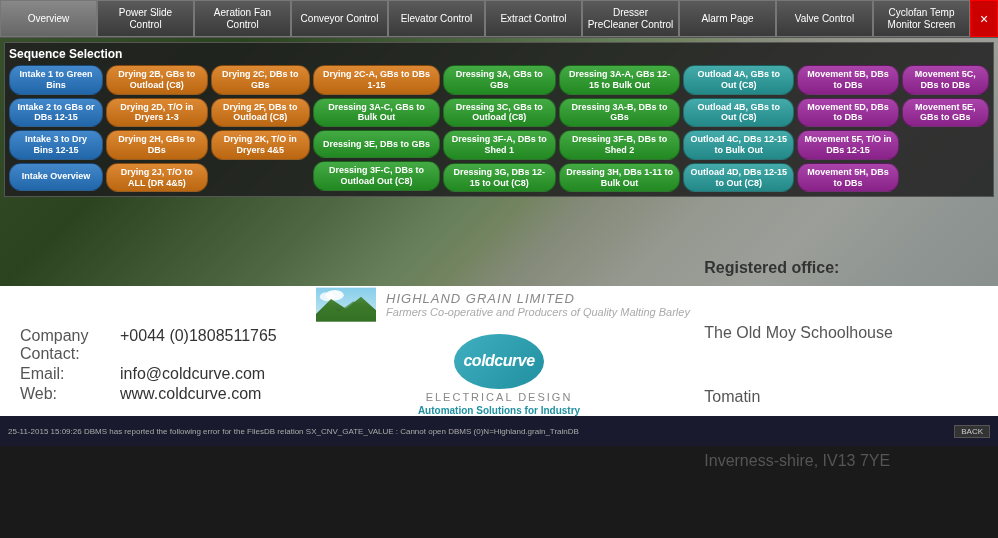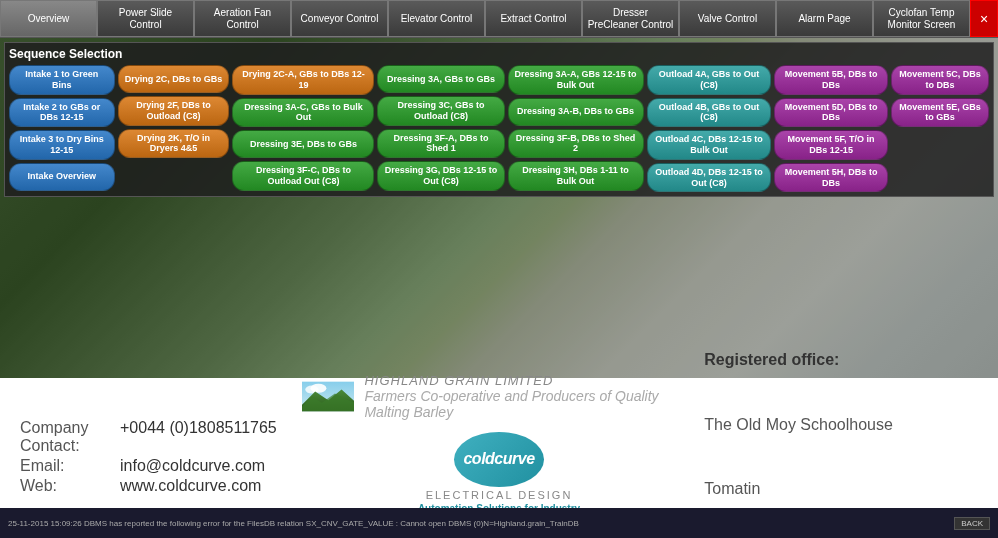--- a/index.html
+++ b/index.html
@@ -42,21 +42,21 @@
       flex: none;
       display: flex;
       align-items: center;
       justify-content: center;
       cursor: pointer;
     }
 
     
     #main-area {
       position: relative;
-      height: 340px;
+      height: 248px;
       overflow: hidden;
     }
 
     
     #bg-image {
       position: absolute;
       top: 0; left: 0; right: 0; bottom: 0;
       background: linear-gradient(135deg, #4a6a3a 0%, #3a5a2a 20%, #6a8a5a 40%, #8aaa7a 50%, #9ab080 55%, #b0b8a0 60%, #c8ccc0 70%, #d0d4cc 80%, #c0c8c4 90%, #b8c0bc 100%);
     }
     #bg-overlay {
@@ -178,21 +178,21 @@
     #highland-grain .company-text {
       text-align: left;
     }
     #highland-grain .company-name {
       font-size: 13px;
       font-style: italic;
       color: #888;
       letter-spacing: 1px;
     }
     #highland-grain .company-subtitle {
-      font-size: 14px;
+      font-size: 11px;
       color: #aaa;
       font-style: italic;
     }
 
     
     #coldcurve-logo {
       display: flex;
       flex-direction: column;
       align-items: center;
     }
@@ -279,22 +279,22 @@
 <body>
 
 <div id="top-nav">
   <div class="nav-btn active">Overview</div>
   <div class="nav-btn">Power Slide Control</div>
   <div class="nav-btn">Aeration Fan Control</div>
   <div class="nav-btn">Conveyor Control</div>
   <div class="nav-btn">Elevator Control</div>
   <div class="nav-btn">Extract Control</div>
   <div class="nav-btn">Dresser PreCleaner Control</div>
+  <div class="nav-btn">Alarm Page</div>
   <div class="nav-btn">Valve Control</div>
-  <div class="nav-btn">Alarm Page</div>
   <div class="nav-btn">Cyclofan Temp Monitor Screen</div>
   <div class="nav-btn-close">
     <span style="color:white;font-size:14px;">×</span>
   </div>
 </div>
 
 <div id="main-area">
   <div id="bg-image"></div>
   <div id="bg-overlay"></div>
 
@@ -302,29 +302,35 @@
     <div id="seq-title">Sequence Selection</div>
     <div id="seq-grid">
 
       <div class="seq-col">
         <div class="seq-btn btn-blue">Intake 1 to Green Bins</div>
         <div class="seq-btn btn-blue">Intake 2 to GBs or DBs 12-15</div>
         <div class="seq-btn btn-blue">Intake 3 to Dry Bins 12-15</div>
         <div class="seq-btn btn-blue">Intake Overview</div>
       </div>
 
+      <div class="seq-col">
+        <div class="seq-btn btn-orange">Drying 2B, GBs to Outload (C8)</div>
+        <div class="seq-btn btn-orange">Drying 2D, T/O in Dryers 1-3</div>
+        <div class="seq-btn btn-orange">Drying 2H, GBs to DBs</div>
+        <div class="seq-btn btn-orange">Drying 2J, T/O to ALL (DR 4&amp;5)</div>
+      </div>
 
       <div class="seq-col">
         <div class="seq-btn btn-orange">Drying 2C, DBs to GBs</div>
         <div class="seq-btn btn-orange">Drying 2F, DBs to Outload (C8)</div>
         <div class="seq-btn btn-orange">Drying 2K, T/O in Dryers 4&amp;5</div>
       </div>
 
       <div class="seq-col">
-        <div class="seq-btn btn-orange">Drying 2C-A, GBs to DBs 12-19</div>
+        <div class="seq-btn btn-orange">Drying 2C-A, GBs to DBs 1-15</div>
         <div class="seq-btn btn-green">Dressing 3A-C, GBs to Bulk Out</div>
         <div class="seq-btn btn-green">Dressing 3E, DBs to GBs</div>
         <div class="seq-btn btn-green">Dressing 3F-C, DBs to Outload Out (C8)</div>
       </div>
 
       <div class="seq-col">
         <div class="seq-btn btn-green">Dressing 3A, GBs to GBs</div>
         <div class="seq-btn btn-green">Dressing 3C, GBs to Outload (C8)</div>
         <div class="seq-btn btn-green">Dressing 3F-A, DBs to Shed 1</div>
         <div class="seq-btn btn-green">Dressing 3G, DBs 12-15 to Out (C8)</div>

